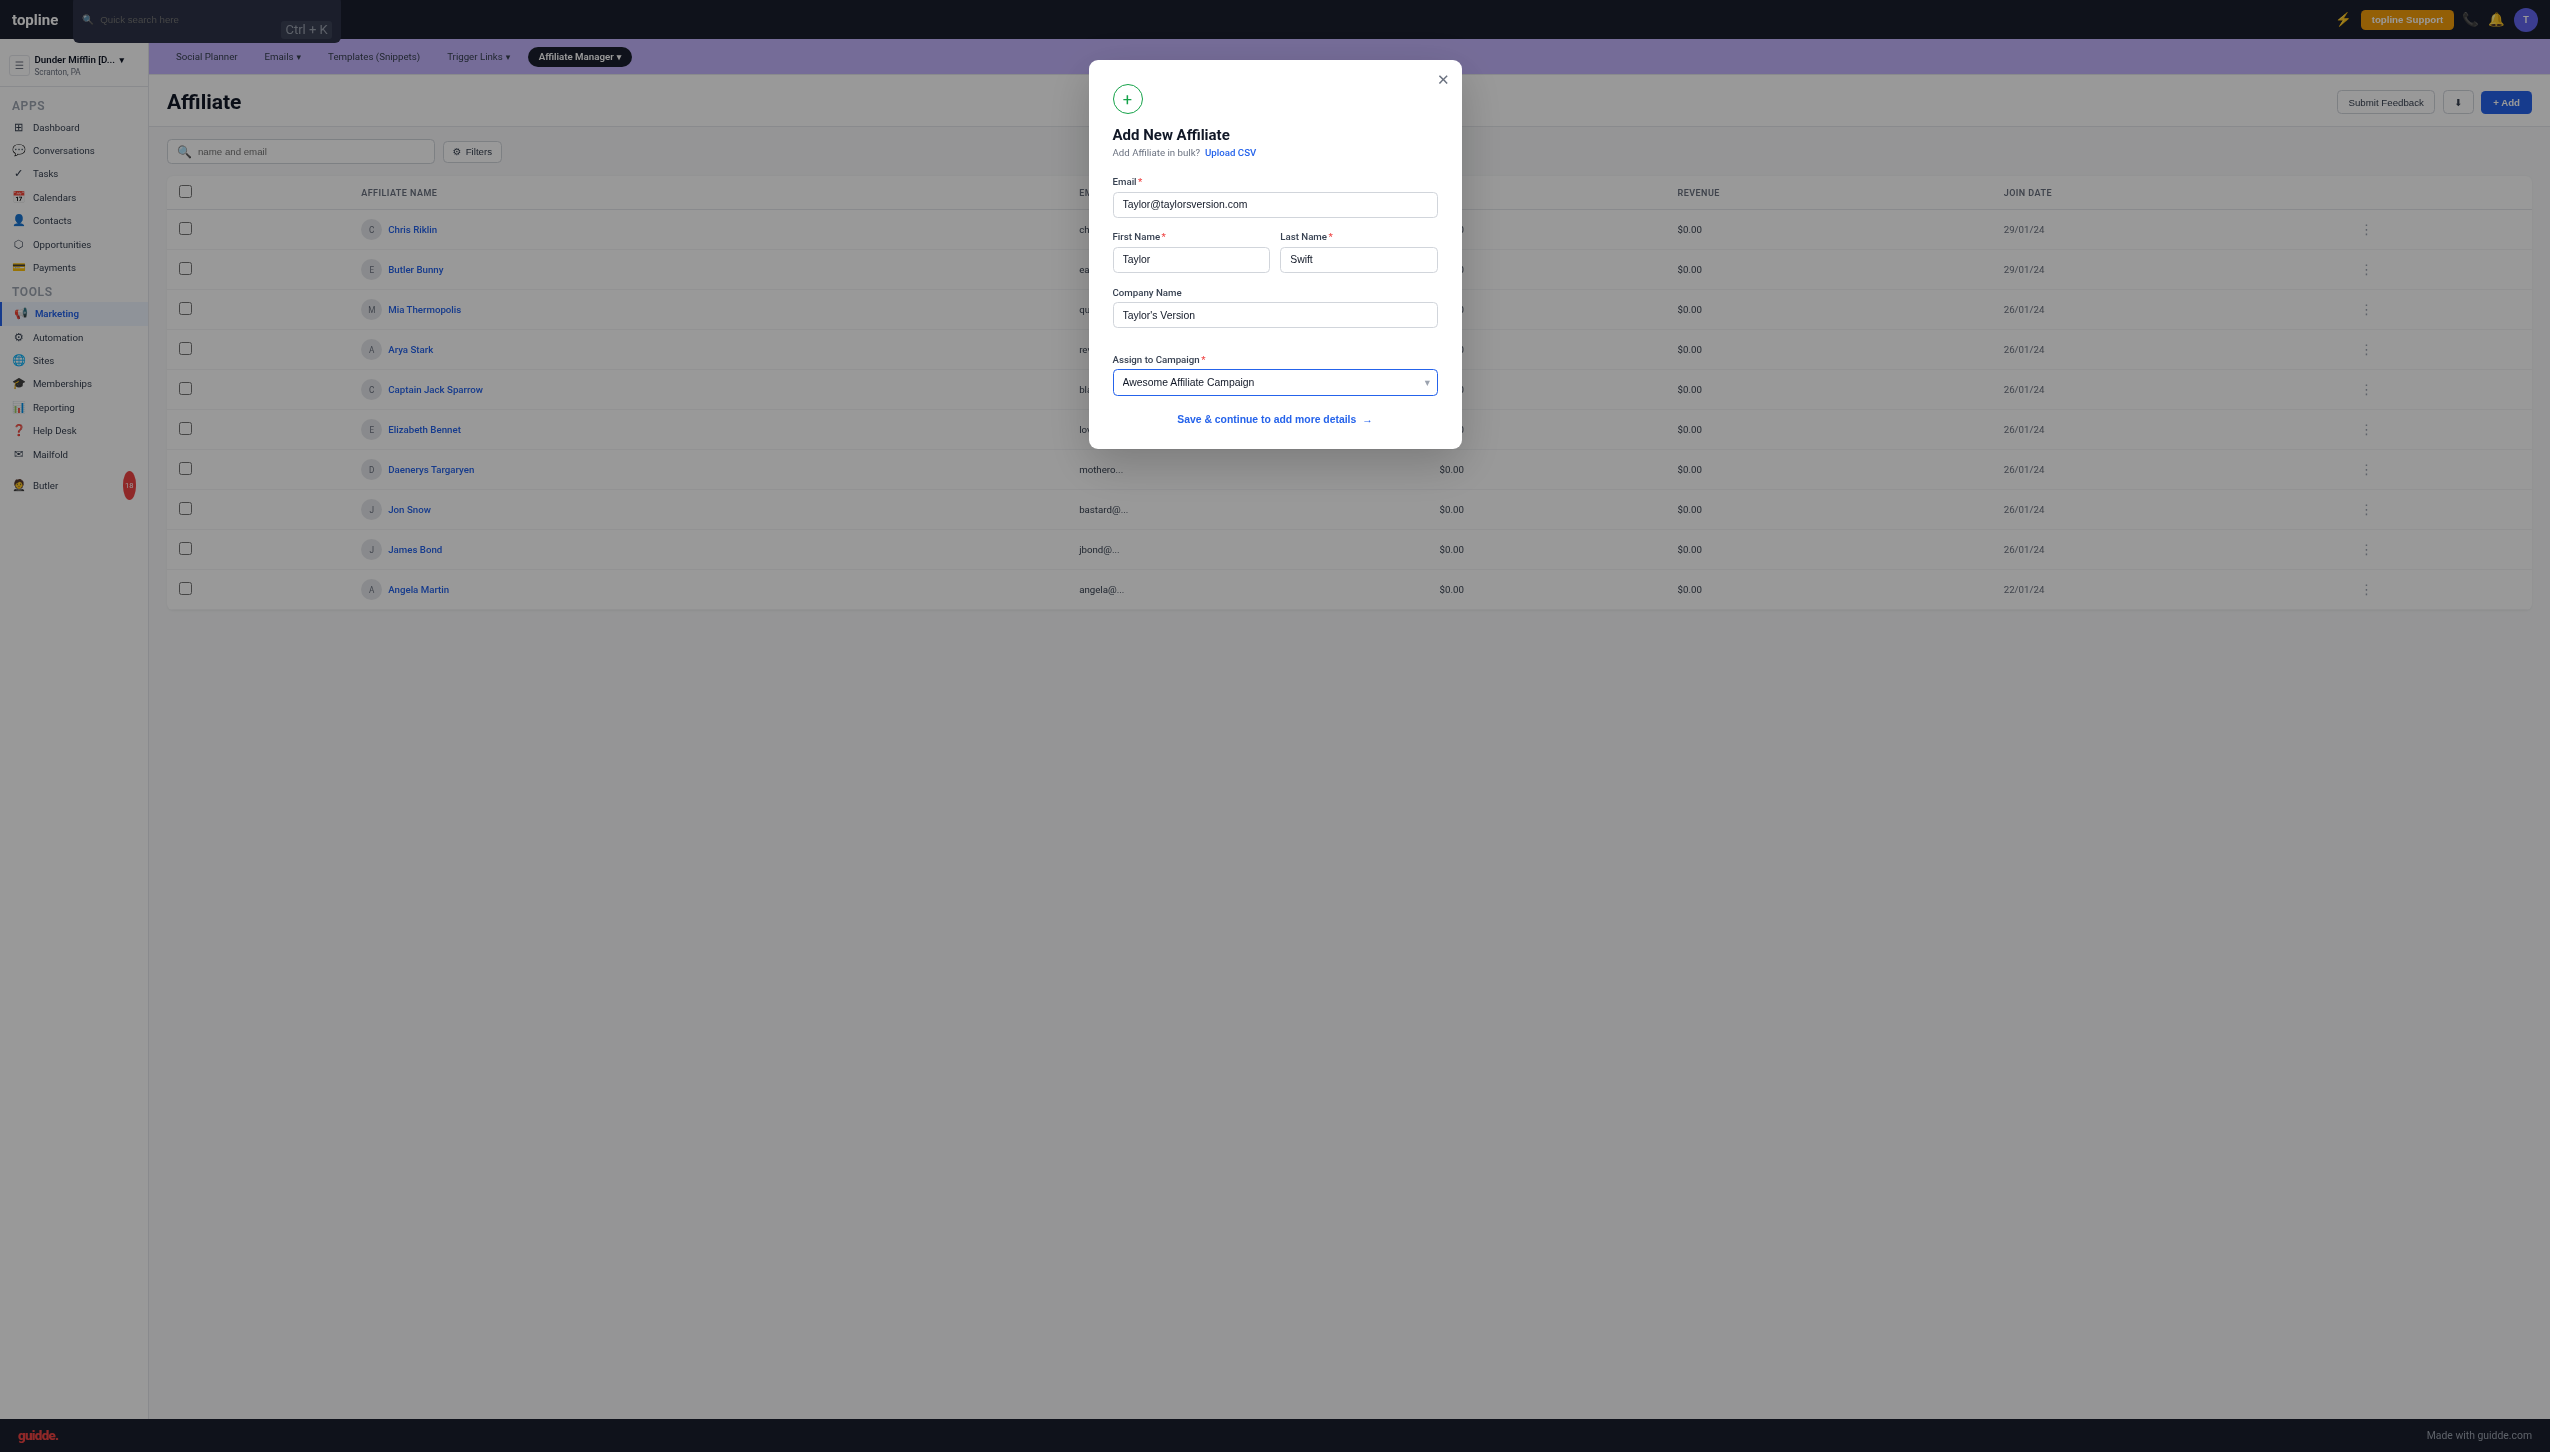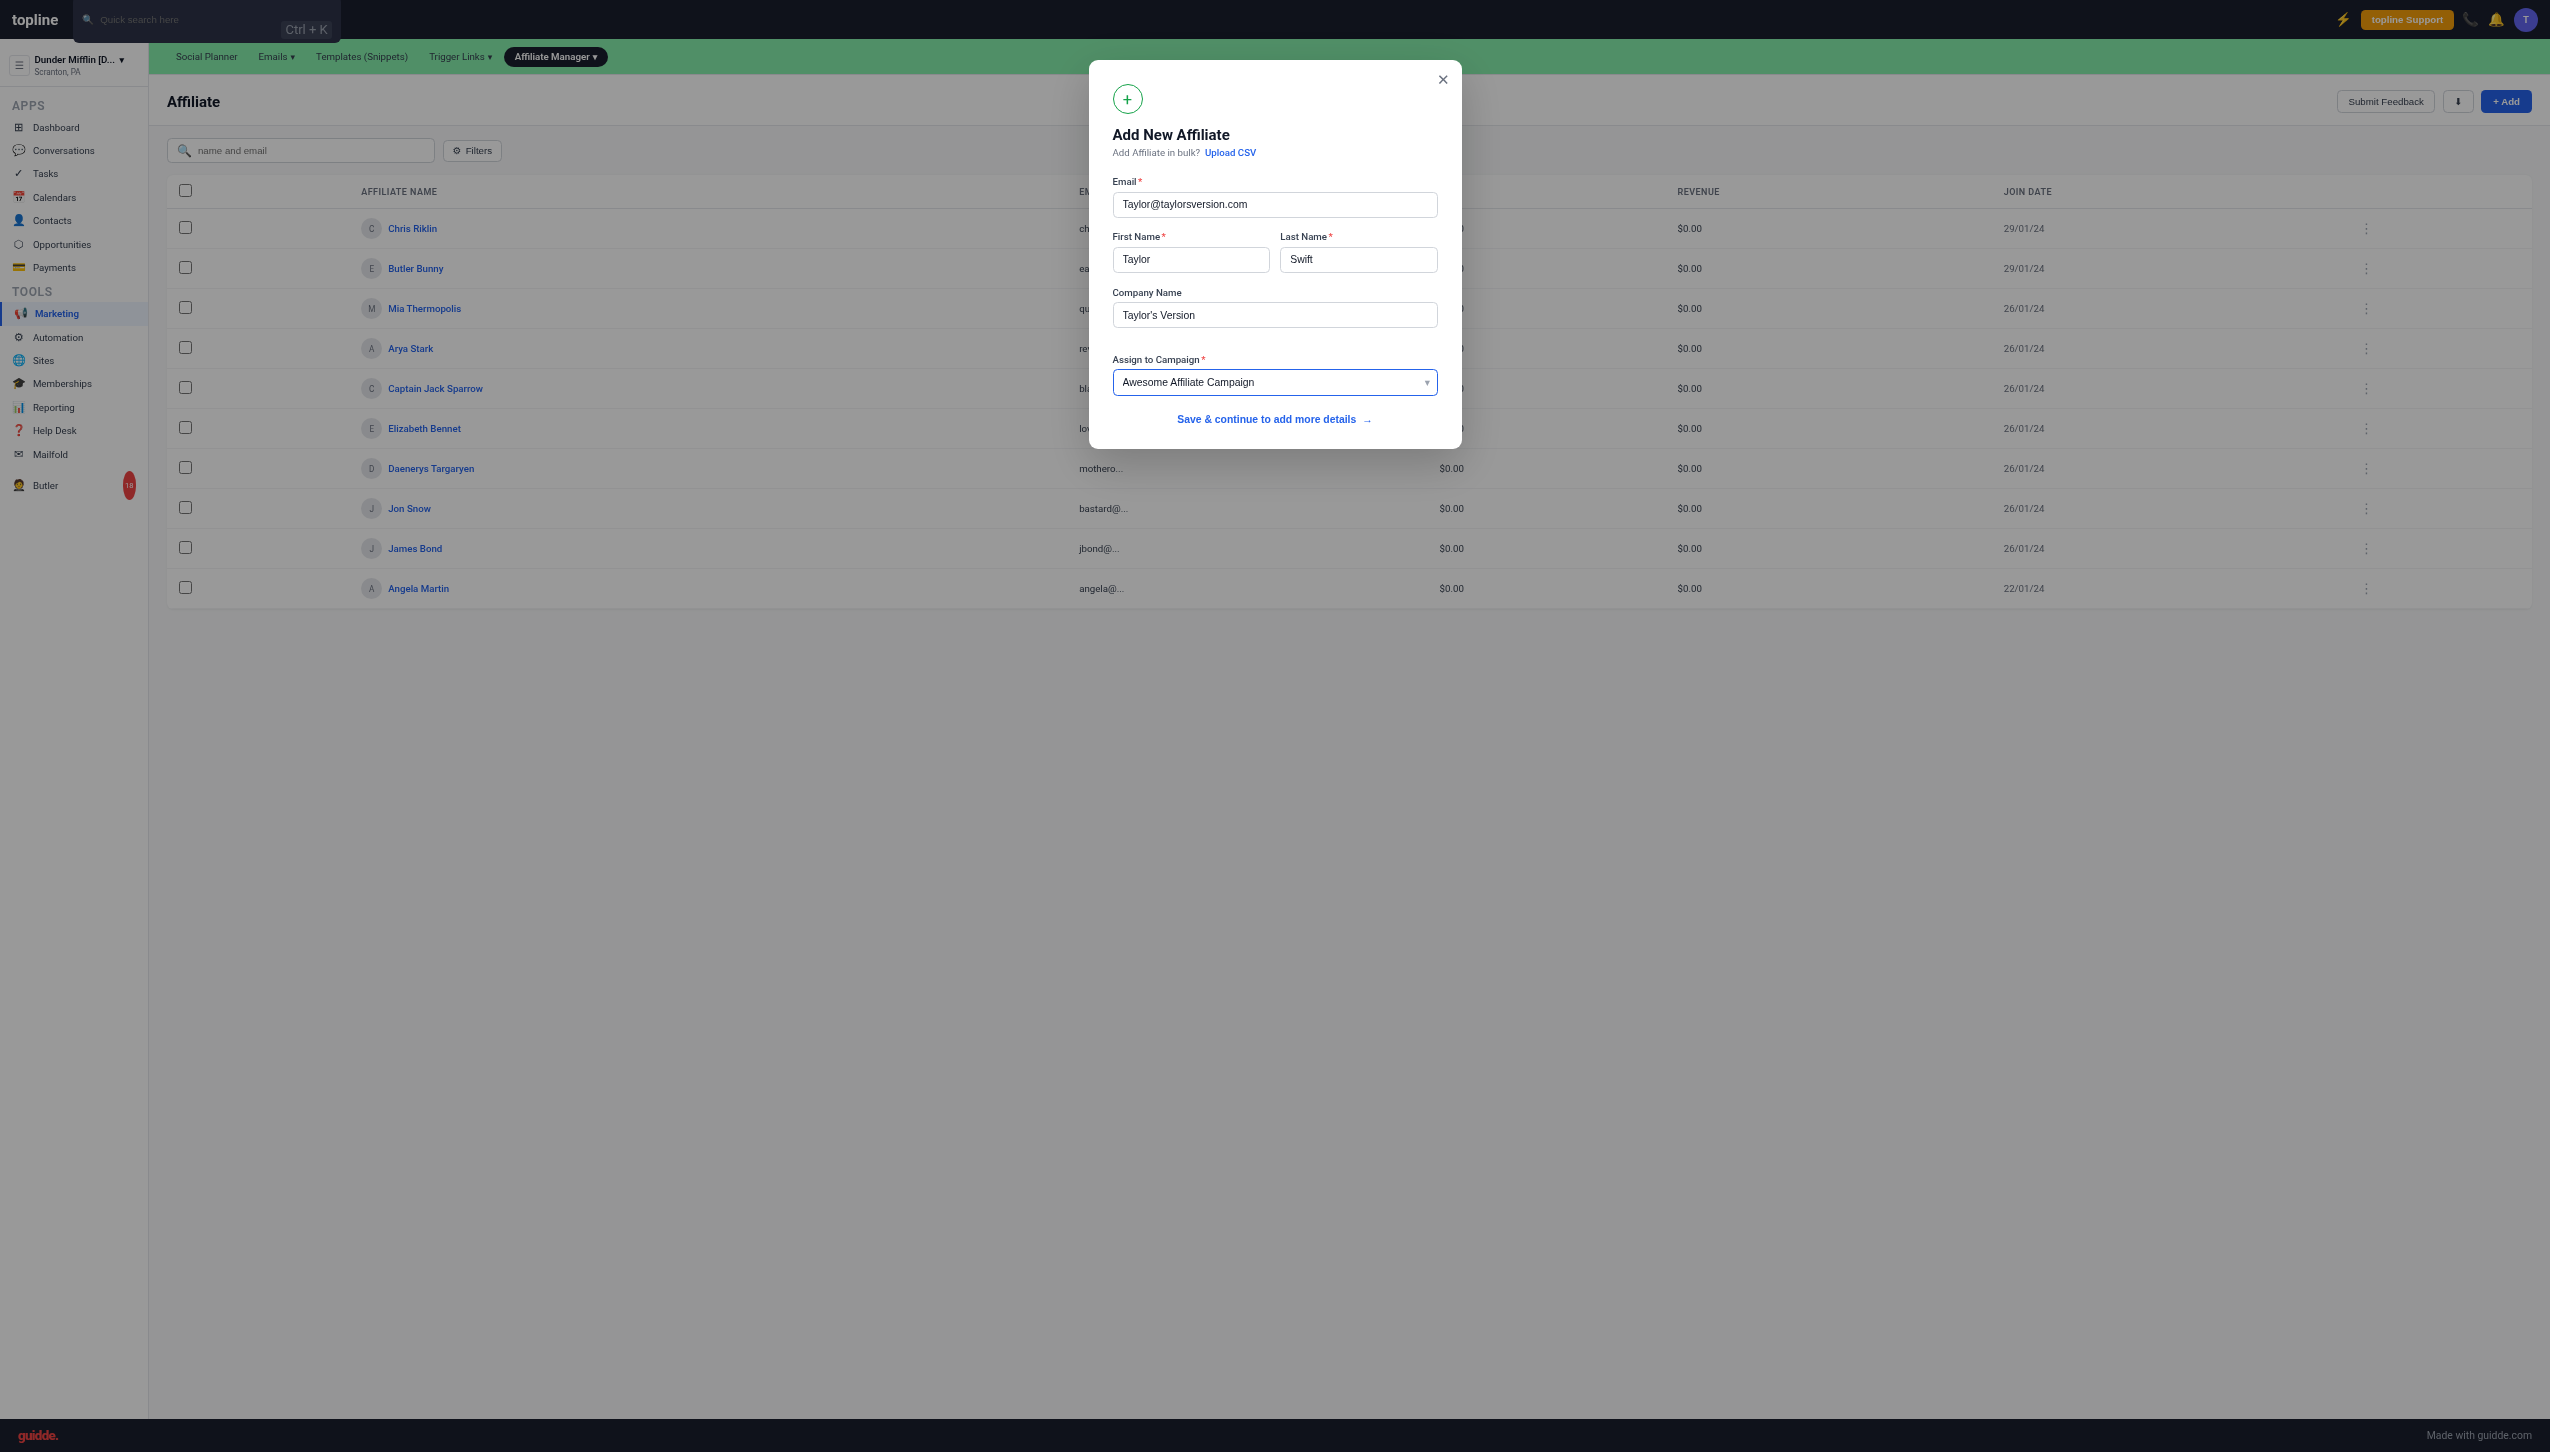--- a/index.html
+++ b/index.html
@@ -36,32 +36,32 @@
     .sidebar-section-label { font-size: 12px; font-weight: 600; color: #9ca3af; padding: 6px 12px 3px; text-transform: uppercase; letter-spacing: 0.05em; }
     .sidebar-item {
       display: flex; align-items: center; gap: 7.5px; padding: 5.2px 12px; cursor: pointer; font-size: 9.7px; color: #374151; border-radius: 0;
     }
     .sidebar-item.active { background: #eff6ff; color: #2563eb; font-weight: 600; border-left: 2.2px solid #2563eb; }
     .sidebar-icon { font-size: 11.2px; width: 13.4px; text-align: center; }
     .sidebar-badge { background: #ef4444; color: white; border-radius: 50%; width: 13.4px; height: 29px; font-size: 7.5px; display: flex; align-items: center; justify-content: center; margin-left: auto; }
 
     
     .sub-nav {
-      background: #86efac; border-bottom: 0.7px solid #e5e7eb; display: flex; align-items: center; padding: 0 18px; gap: 3px; height: 36px;
+      background: #c4b5fd; border-bottom: 0.7px solid #e5e7eb; display: flex; align-items: center; padding: 0 18px; gap: 9px; height: 36px;
     }
     .sub-nav-item { padding: 6px 9px; font-size: 9.7px; color: #374151; cursor: pointer; border-radius: 4.5px; white-space: nowrap; }
     .sub-nav-item.active { background: #1a1f2e; color: white; font-weight: 600; border-radius: 15px; padding: 4.5px 10.4px; }
     .sub-nav-item.dropdown { display: flex; align-items: center; gap: 3px; }
 
     
     .main-content { flex: 1; overflow-y: auto; background: #f8f9fa; position: relative; }
     .content-header {
       display: flex; align-items: center; padding: 15px 18px 12px; background: white; border-bottom: 0.7px solid #e5e7eb;
     }
-    .page-title { font-size: 15px; font-weight: 700; color: #111827; }
+    .page-title { font-size: 21px; font-weight: 700; color: #111827; }
     .header-actions { display: flex; align-items: center; gap: 7.5px; margin-left: auto; }
     .btn-outline { border: 0.7px solid #d1d5db; background: white; color: #374151; padding: 5.2px 10.4px; border-radius: 4.5px; font-size: 9.7px; cursor: pointer; display: flex; align-items: center; gap: 4.5px; }
     .btn-primary { background: #2563eb; color: white; border: none; padding: 6px 12px; border-radius: 4.5px; font-size: 9.7px; font-weight: 600; cursor: pointer; display: flex; align-items: center; gap: 4.5px; }
 
     
     .table-area { padding: 12px 18px; }
     .table-toolbar { display: flex; align-items: center; gap: 7.5px; margin-bottom: 12px; }
     .search-input-wrap { display: flex; align-items: center; border: 0.7px solid #d1d5db; border-radius: 4.5px; padding: 4.5px 9px; gap: 6px; background: white; flex: 1; max-width: 268px; }
     .search-input-wrap input { border: none; outline: none; font-size: 9.7px; color: #374151; flex: 1; }
     .filters-btn { display: flex; align-items: center; gap: 4.5px; border: 0.7px solid #d1d5db; border-radius: 4.5px; padding: 4.5px 9px; background: white; font-size: 9.7px; cursor: pointer; color: #374151; }

